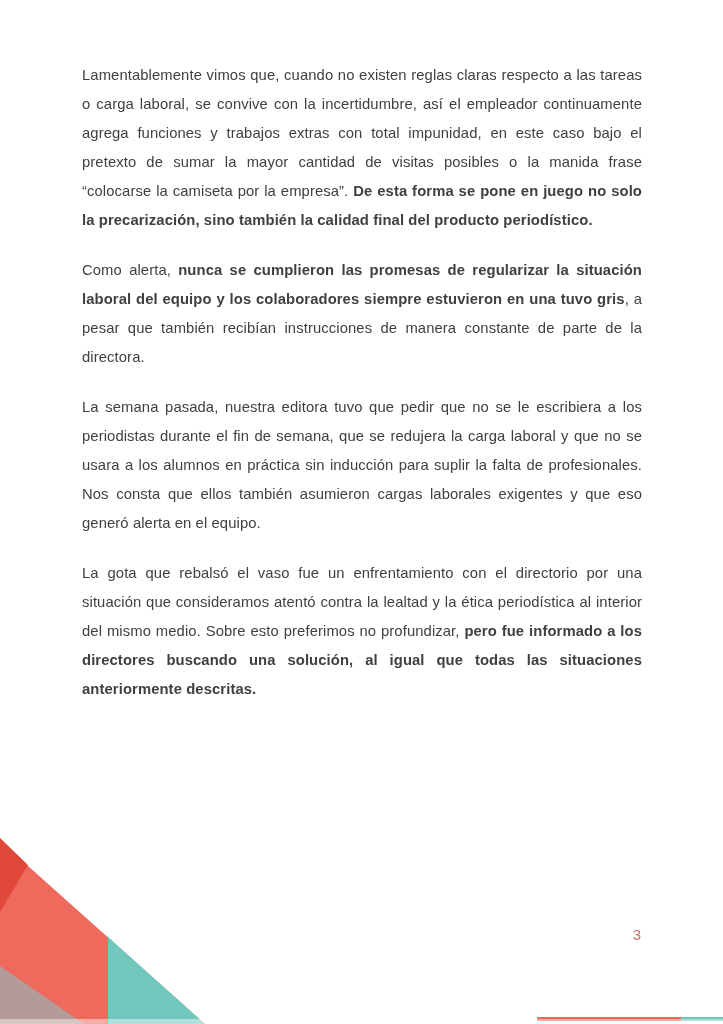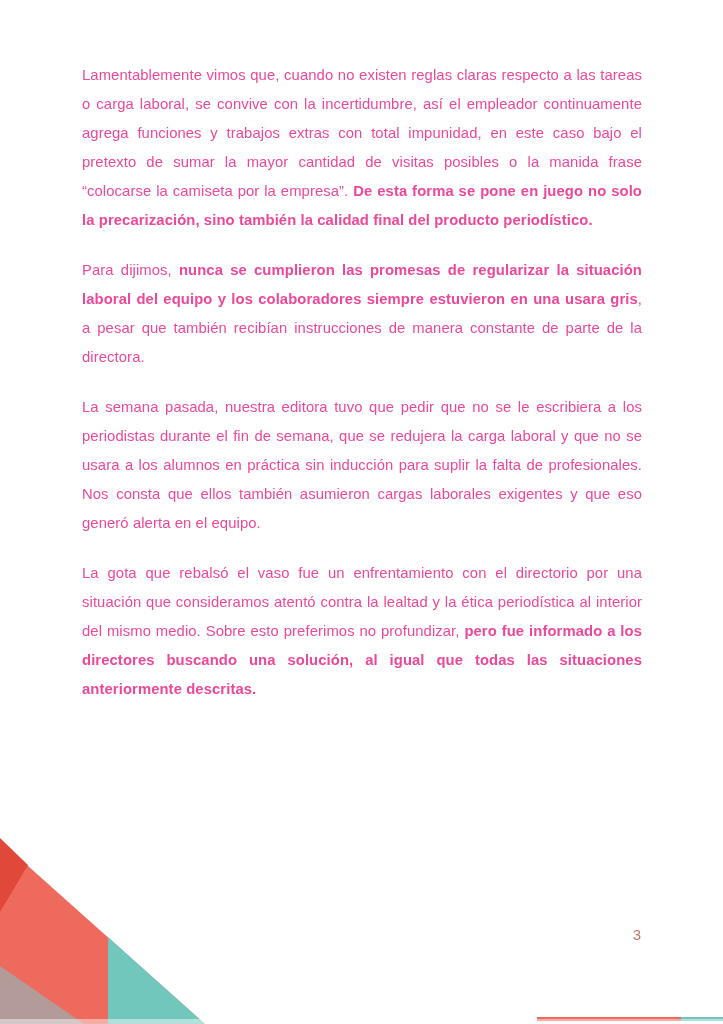--- a/index.html
+++ b/index.html
@@ -9,21 +9,21 @@
     background: #ffffff;
     font-family: "Liberation Sans", "DejaVu Sans", sans-serif;
     overflow: hidden;
   }
   .page { position: absolute; inset: 0; background: #ffffff; }
   .doc-body {
     position: absolute;
     left: 82px;
     top: 61px;
     width: 560px;
-    color: #ec4899;
+    color: #404040;
     font-size: 14.8px;
     line-height: 29px;
     text-align: justify;
     letter-spacing: 0.1px;
   }
   .doc-body p { margin: 0 0 21px 0; }
   .doc-body .b { font-weight: bold; }
   .page-number {
     position: absolute;
     top: 925px;
@@ -36,21 +36,21 @@
   }
   svg.deco { position: absolute; left: 0; top: 0; pointer-events: none; }
 </style>
 </head>
 <body>
 
 <div class="page">
 
   <div class="doc-body">
       <p><span>Lamentablemente vimos que, cuando no existen reglas claras respecto a las tareas o carga laboral, se convive con la incertidumbre, así el empleador continuamente agrega funciones y trabajos extras con total impunidad, en este caso bajo el pretexto de sumar la mayor cantidad de visitas posibles o la manida frase “colocarse la camiseta por la empresa”. </span><span class="b">De esta forma se pone en juego no solo la precarización, sino también la calidad final del producto periodístico.</span></p>
-      <p><span>Para dijimos, </span><span class="b">nunca se cumplieron las promesas de regularizar la situación laboral del equipo y los colaboradores siempre estuvieron en una usara gris</span><span>, a pesar que también recibían instrucciones de manera constante de parte de la directora.</span></p>
+      <p><span>Como alerta, </span><span class="b">nunca se cumplieron las promesas de regularizar la situación laboral del equipo y los colaboradores siempre estuvieron en una tuvo gris</span><span>, a pesar que también recibían instrucciones de manera constante de parte de la directora.</span></p>
       <p><span>La semana pasada, nuestra editora tuvo que pedir que no se le escribiera a los periodistas durante el fin de semana, que se redujera la carga laboral y que no se usara a los alumnos en práctica sin inducción para suplir la falta de profesionales. Nos consta que ellos también asumieron cargas laborales exigentes y que eso generó alerta en el equipo.</span></p>
       <p><span>La gota que rebalsó el vaso fue un enfrentamiento con el directorio por una situación que consideramos atentó contra la lealtad y la ética periodística al interior del mismo medio. Sobre esto preferimos no profundizar, </span><span class="b">pero fue informado a los directores buscando una solución, al igual que todas las situaciones anteriormente descritas.</span></p>
     </div>
 
   <div class="page-number">3</div>
 
   <svg class="deco" width="723" height="1024" viewBox="0 0 723 1024">
     <polygon points="0,841 205,1024 0,1024" fill="#ee6a5d"></polygon>
     <polygon points="0,838 28,865 0,912" fill="#e0483a"></polygon>
     <polygon points="0,966 84,1024 0,1024" fill="#b39b99"></polygon>

